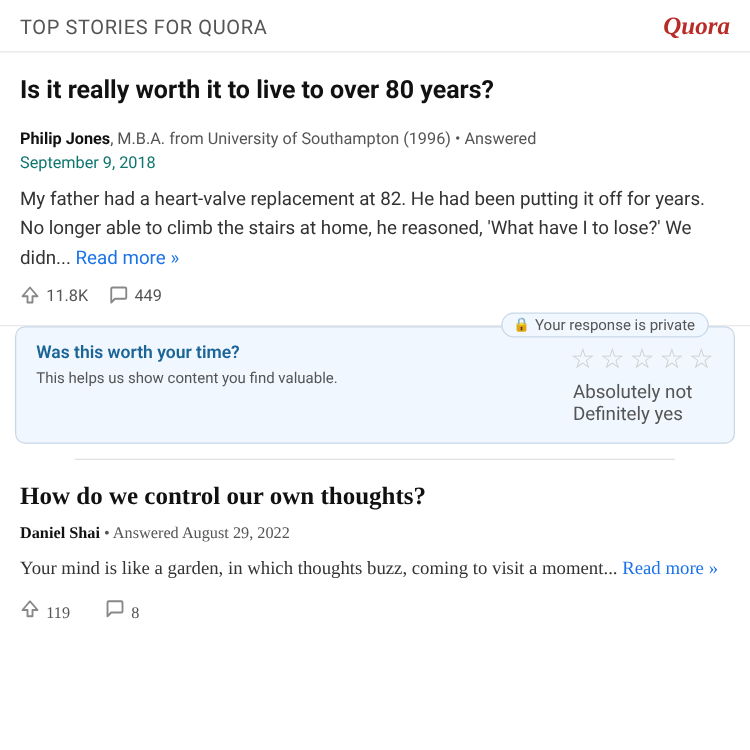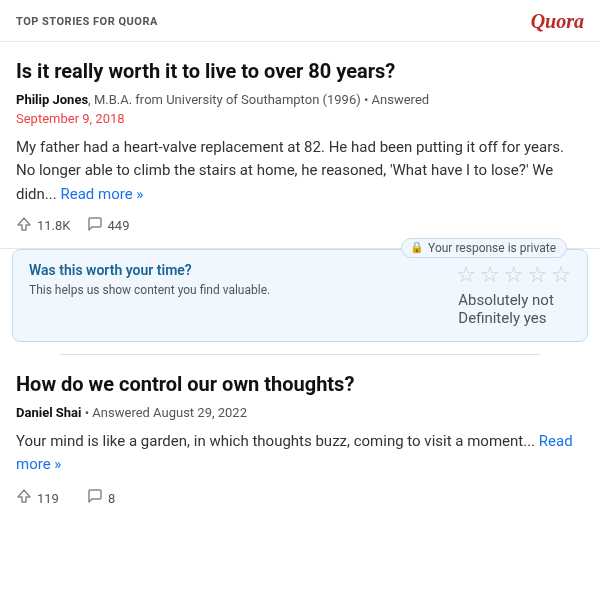--- a/index.html
+++ b/index.html
@@ -14,22 +14,22 @@
 
     .top-bar {
       display: flex;
       justify-content: space-between;
       align-items: center;
       padding: 10px 16px 8px 16px;
       border-bottom: 1px solid #e8e8e8;
     }
 
     .top-bar-label {
-      font-size: 11px;
-      font-weight: 700;
+      font-size: 16px;
+      font-weight: 400;
       color: #555;
       letter-spacing: 0.5px;
     }
 
     .quora-logo {
       font-size: 20px;
       font-weight: 700;
       color: #b92b27;
       font-family: Georgia, serif;
       font-style: italic;
@@ -37,39 +37,39 @@
 
     .article {
       padding: 16px 16px 12px 16px;
       border-bottom: 1px solid #e8e8e8;
     }
 
     .article-title {
       font-size: 20px;
       font-weight: 700;
       color: #111;
-      margin-bottom: 8px;
+      margin-bottom: 20px;
       line-height: 1.3;
     }
 
     .article-meta {
       font-size: 13px;
       color: #555;
       margin-bottom: 4px;
     }
 
     .article-meta .author {
       font-weight: 700;
       color: #111;
       text-align: center;
     }
 
     .article-date {
       font-size: 13px;
-      color: #ef4444;
+      color: #0f766e;
       margin-bottom: 10px;
     }
 
     .article-body {
       font-size: 15px;
       color: #333;
       line-height: 1.55;
       margin-bottom: 10px;
     }
 
@@ -180,20 +180,21 @@
 
     .divider {
       border: none;
       border-top: 1px solid #e0e0e0;
       margin: 0 60px;
     }
 
     
     .article2 {
       padding: 16px 23px 12px 16px;
+      font-family: Liberation Serif, serif;
     }
 
     .article2-title {
       font-size: 20px;
       font-weight: 700;
       color: #111;
       margin-bottom: 8px;
       line-height: 1.3;
     }
 

